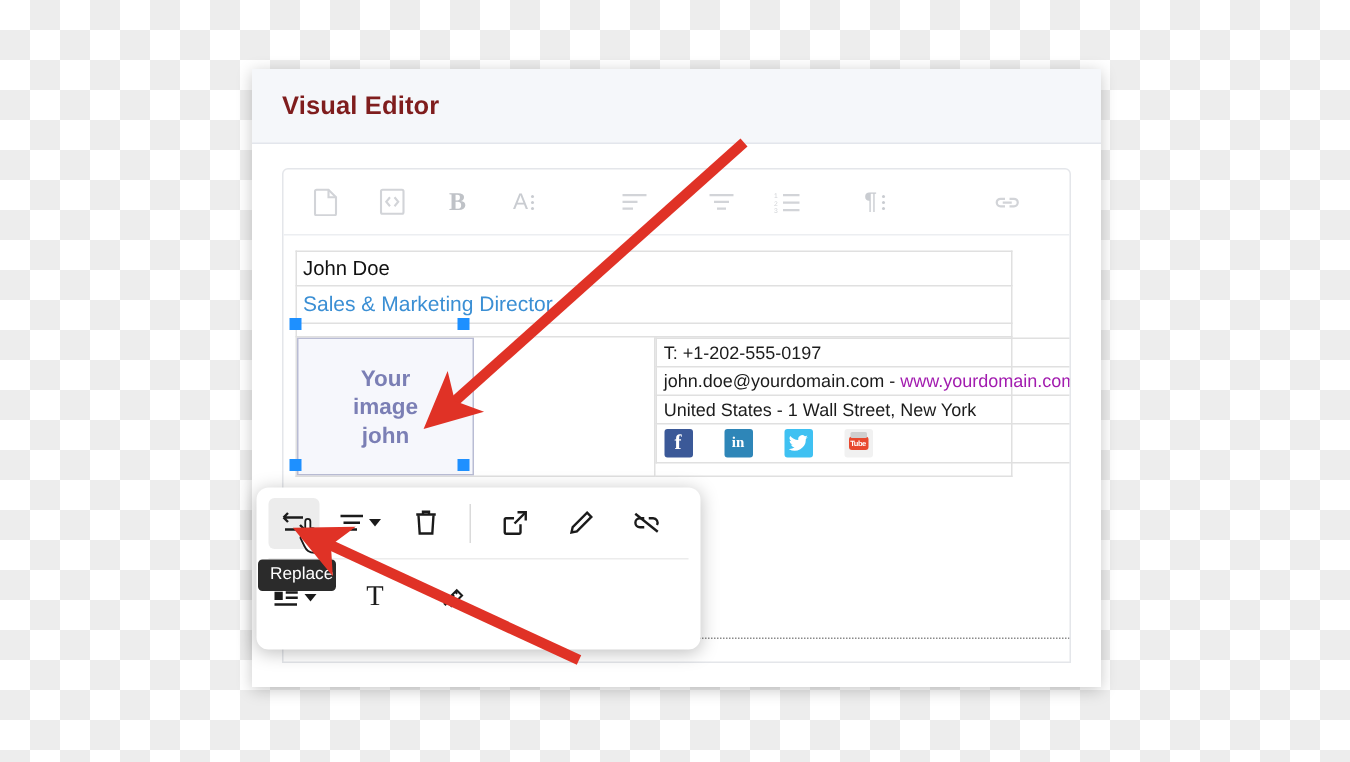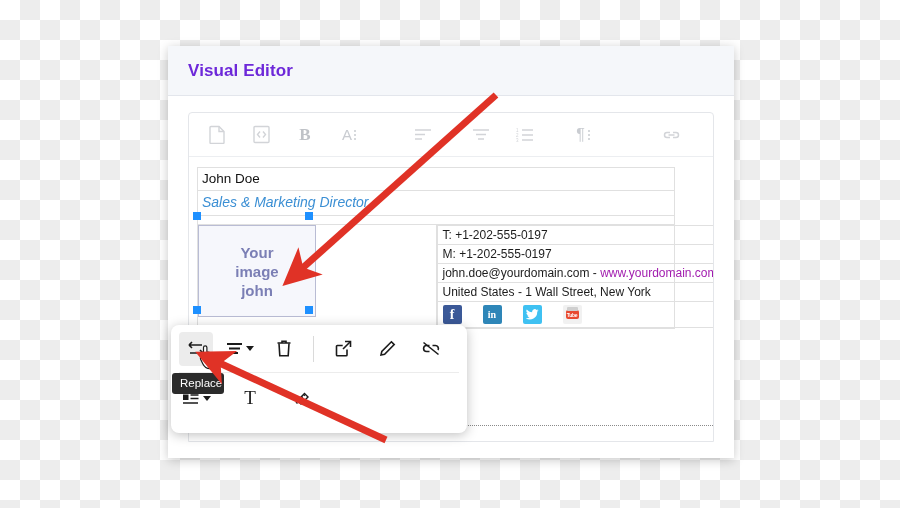--- a/index.html
+++ b/index.html
@@ -35,21 +35,21 @@
     background: #f5f7fa;
     border-bottom: 1px solid #e3e6ec;
     display: flex;
     align-items: center;
     padding-left: 20px;
     box-sizing: border-box;
   }
   .card-title {
     font-size: 17px;
     font-weight: bold;
-    color: #6d28d9;
+    color: #7f1d1d;
     letter-spacing: 0.1px;
   }
 
   
   .rte-frame {
     position: absolute;
     left: 20px;
     top: 66px;
     width: 526px;
     height: 330px;
@@ -124,21 +124,20 @@
   .row-name td {
     font-weight: normal;
     font-size: 13.5px;
     padding: 3px 4px 4px 4px;
     color: #111;
   }
   .row-title td {
     color: #3b8fd4;
     font-size: 14px;
     padding: 3px 4px 5px 4px;
-    font-style: italic;
   }
   .row-spacer td { height: 8px; padding: 0; }
 
   .cell-img {
     width: 120px;
     padding: 0 !important;
     border: 1px solid #e0e0e0 !important;
     vertical-align: top !important;
   }
   .cell-details {
@@ -404,23 +403,20 @@
               <span>Your</span>
               <span>image</span>
               <span>john</span>
             </div>
           </td>
           <td class="cell-details">
             <table class="inner-table">
               <tbody>
                     <tr>
                 <td>T: +1-202-555-0197</td>
-              </tr>
-              <tr>
-                <td>M: +1-202-555-0197</td>
               </tr>
               <tr>
                 <td class="email-line">
                   <span>john.doe@yourdomain.com</span>
                   <span>-</span>
                   <span class="www">www.yourdomain.com</span>
                 </td>
               </tr>
               <tr>
                 <td>United States - 1 Wall Street, New York</td>

